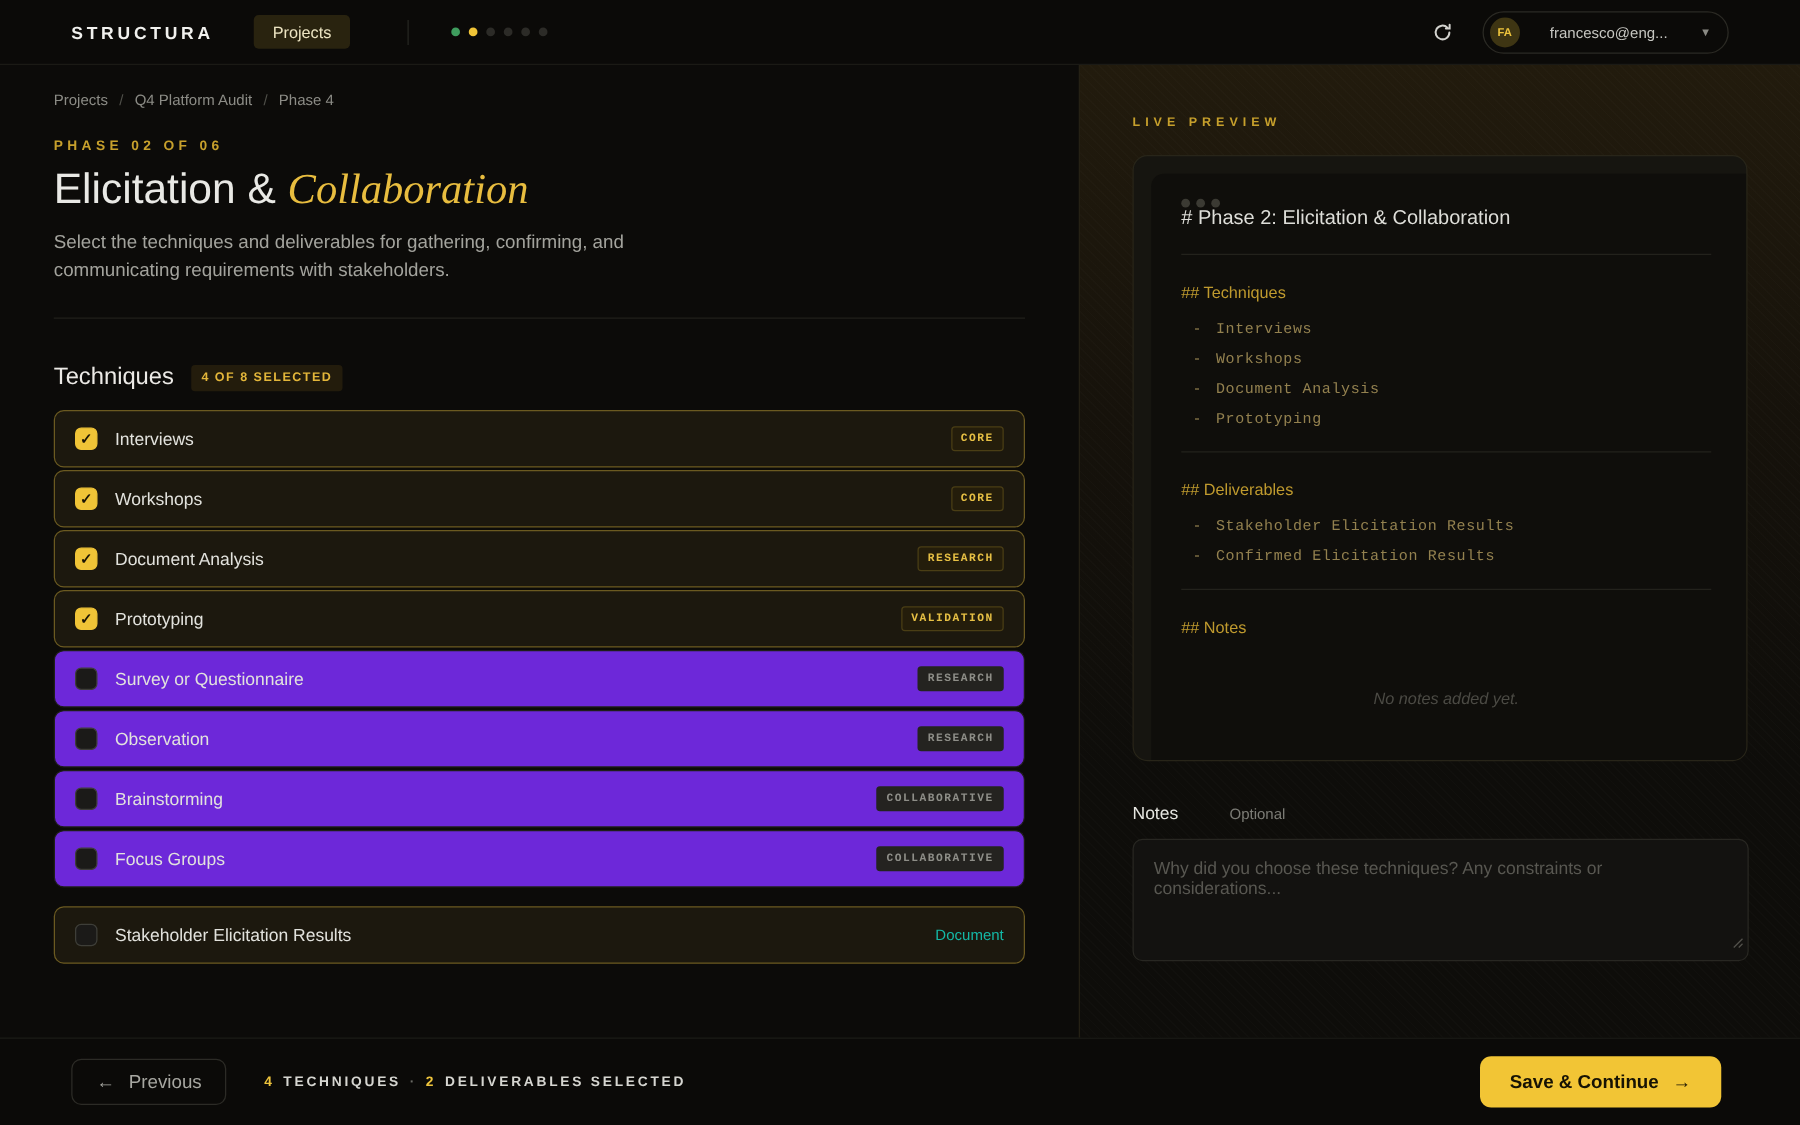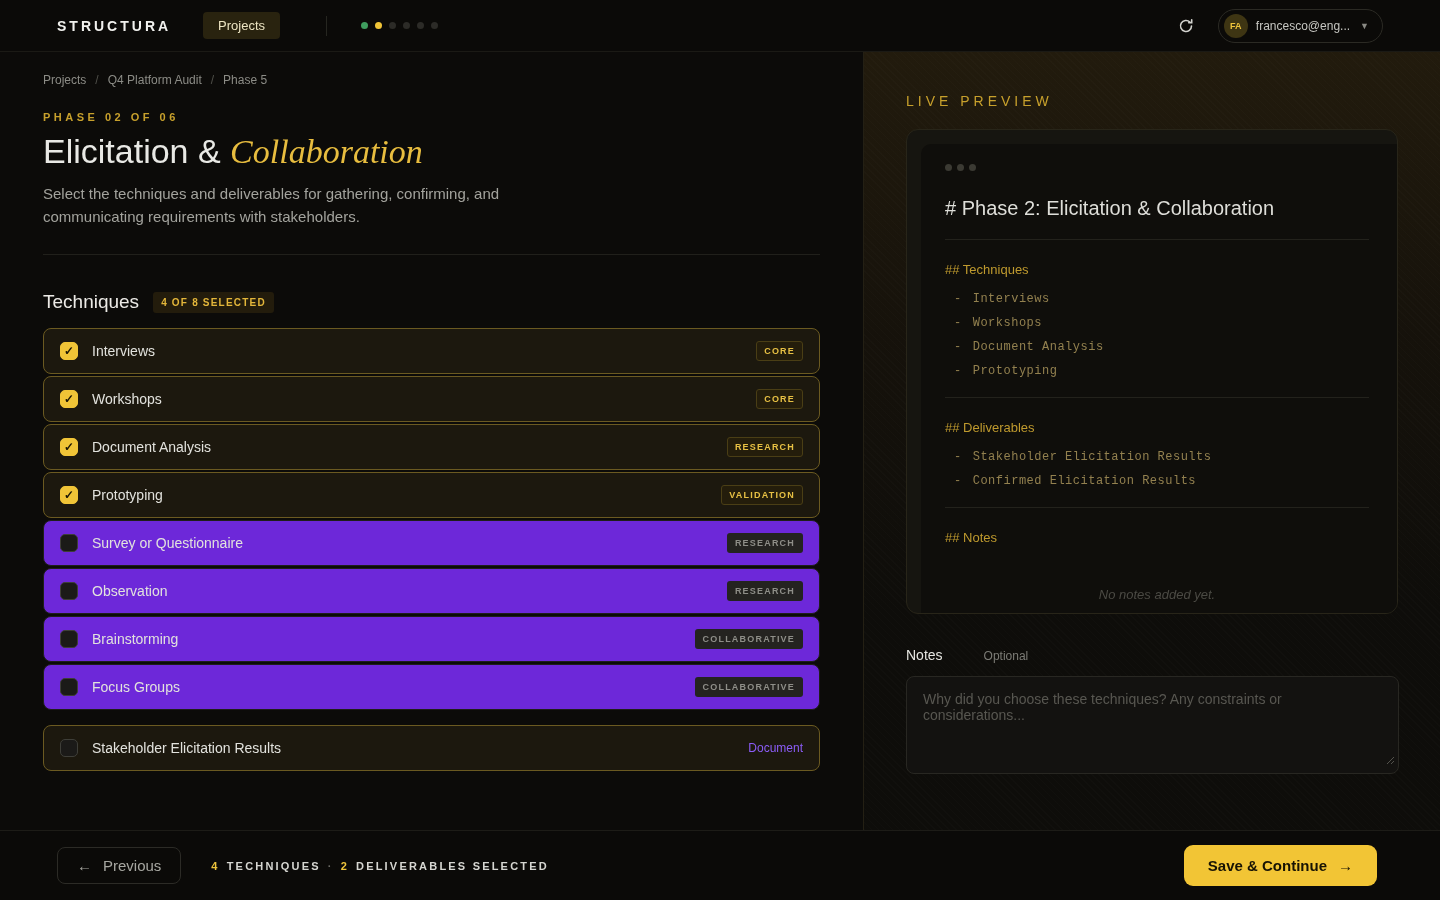--- a/index.html
+++ b/index.html
@@ -17,21 +17,21 @@
                   padding:6px 15px; border-radius:4px; border:none; cursor:pointer;
                   font-family:inherit; }
   .nav-divider { width:1px; height:20px; background:#262620; margin-left:46px; }
   .dots { display:flex; gap:7px; margin-left:34px; }
   .dot { width:7px; height:7px; border-radius:50%; }
   .dot.complete { background:#3f9d5e; }
   .dot.current  { background:#f0c437; }
   .dot.pending  { background:#2c2b27; }
   .nav-right { margin-left:auto; display:flex; align-items:center; gap:24px; }
   .refresh { background:none; border:none; cursor:pointer; color:#d2d2cd; display:flex; }
-  .user-pill { display:flex; align-items:center; gap:8px; border:1px solid #2b2a24;
+  .user-pill { display:flex; align-items:center; gap:24px; border:1px solid #2b2a24;
                border-radius:17px; padding:4px 13px 4px 5px; background:transparent; cursor:pointer; }
   .avatar { width:24px; height:24px; border-radius:50%; background:#3e3513; color:#eec43c;
             font-size:9px; font-weight:700; display:flex; align-items:center; justify-content:center; }
   .user-email { font-size:12px; color:#c6c6c1; }
   .chev { color:#8a8a84; font-size:9px; margin-left:2px; }
   
   .main { flex:1 1 auto; display:flex; min-height:0; }
   .left { flex:1; padding:21px 43px 0 43px; overflow:hidden; }
   .right { width:577px; flex:0 0 577px; border-left:1px solid #242014; position:relative;
            background:linear-gradient(180deg,#221b0d 0%,#16120b 36%,#0e0d0a 72%);
@@ -59,32 +59,32 @@
          background:#6d28d9; border:1px solid #1f1e1a; cursor:pointer; }
   .row.checked, .row.highlight { background:#1c180e; border-color:#6b5a21; }
   .checkbox { width:18px; height:18px; flex:0 0 18px; border-radius:5px;
               border:1.5px solid #3e3e38; background:#1b1a18;
               display:flex; align-items:center; justify-content:center; cursor:pointer; }
   .row.checked .checkbox { background:#f0c437; border-color:#f0c437; }
   .check { display:none; color:#1a1505; font-size:12px; font-weight:700; line-height:1; }
   .row.checked .check { display:block; }
   .row-label { margin-left:14px; font-size:14px; color:#e2e2dd; }
   .tag { margin-left:auto; font-size:9px; font-weight:700; letter-spacing:1.2px;
-         padding:5px 8px; border-radius:3px; background:#242320; color:#8e8e88; }
+         padding:5px 8px; border-radius:3px; background:#242320; color:#8e8e88;font-family:Liberation Mono, monospace; }
   .row.checked .tag { background:#241d0b; color:#e7c044; border:1px solid #4a3e15; padding:4px 7px; }
-  .dtype { margin-left:auto; font-size:12px; color:#8b5cf6; }
-  
-  .pv-eyebrow { font-size:14px; font-weight:400; letter-spacing:4px; color:#c7a02c; position:relative; }
+  .dtype { margin-left:auto; font-size:12px; color:#14b8a6; }
+  
+  .pv-eyebrow { font-size:10px; font-weight:700; letter-spacing:4px; color:#c7a02c; position:relative; }
   .card { margin-top:20px; height:485px; background:#161510; border:1px solid #282519;
           border-radius:12px; padding:14px 0 0 14px; overflow:hidden; position:relative; }
   .card-inner { background:#0f0e0b; border-top-left-radius:10px; height:100%;
                 padding:20px 28px 0 24px; }
   .win-dots { display:flex; gap:5px; }
   .win-dot { width:7px; height:7px; border-radius:50%; background:#3b3a33; }
-  .pv-title { margin-top:26px; font-size:20px; color:#deded9; }
+  .pv-title { font-size:16px; color:#deded9; }
   .pv-hr { border-top:1px solid #23221c; margin-top:19px; }
   .pv-heading { margin-top:22px; font-size:13px; color:#bf9a2e; }
   .pv-items { margin-top:15px; display:flex; flex-direction:column; gap:10px; padding-left:9px; }
   .pv-item { font-family:"Liberation Mono","DejaVu Sans Mono",monospace; font-size:12px;
              color:#93814f; letter-spacing:0.5px; }
   .pv-item::before { content:"-"; margin-right:11px; }
   .pv-empty { margin-top:42px; text-align:center; font-style:italic; font-size:13px; color:#4b4a44; }
   
   .notes-head { margin-top:33px; display:flex; align-items:baseline; gap:10px; position:relative; }
   .notes-label { font-size:14px; color:#e6e6e1; }
@@ -141,21 +141,21 @@
 </div>
 
 <div class="main">
 
   <div class="left">
     <div class="breadcrumb" id="breadcrumb">
         <span class="crumb">Projects</span>
         <span class="sep">/</span>
         <span class="crumb">Q4 Platform Audit</span>
         <span class="sep">/</span>
-        <span class="crumb">Phase 5</span>
+        <span class="crumb">Phase 4</span>
       </div>
 
     <div class="eyebrow">PHASE 02 OF 06</div>
     <div class="page-title"><span>Elicitation &amp; </span><span class="accent">Collaboration</span></div>
     <div class="desc">Select the techniques and deliverables for gathering, confirming, and communicating requirements with stakeholders.</div>
     <div class="hr"></div>
 
     <div class="section-head">
       <div class="section-title">Techniques</div>
       <div class="count-badge">4 OF 8 SELECTED</div>

